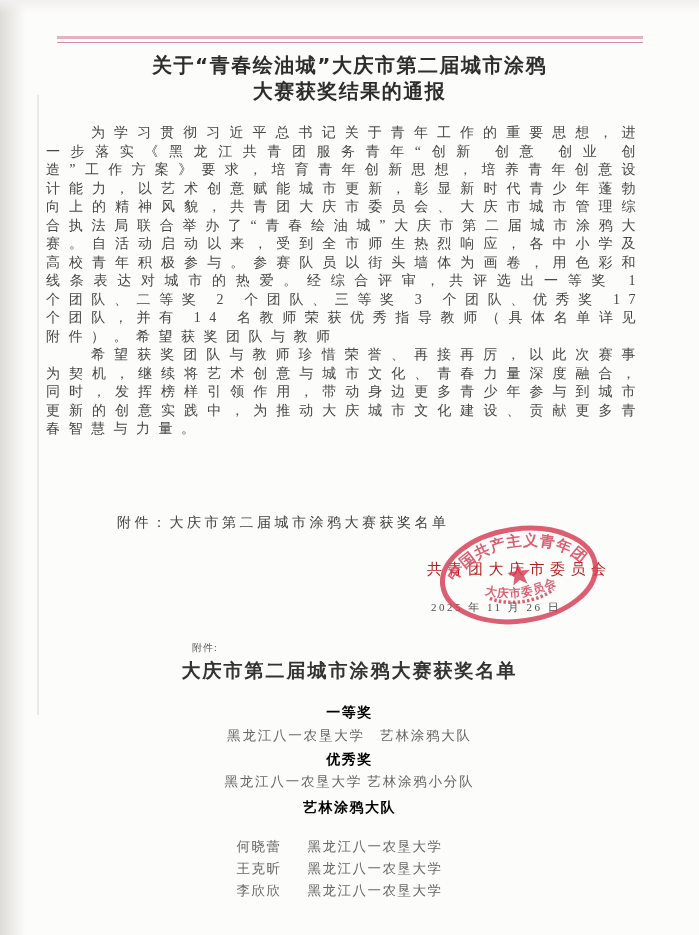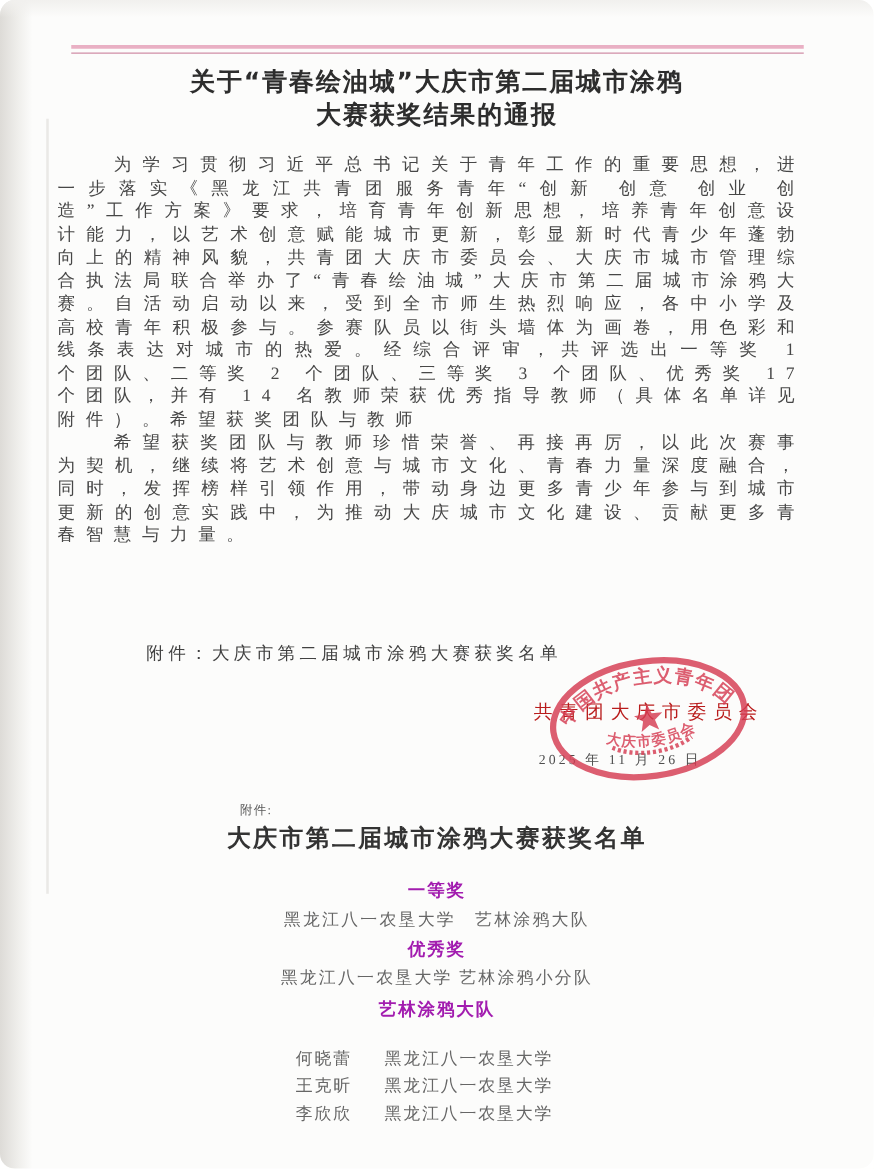--- a/index.html
+++ b/index.html
@@ -1,17 +1,17 @@
 <!DOCTYPE html>
 <html><head>
 <meta charset="utf-8">
 <style>
   html,body{margin:0;padding:0;}
   body{background:#ffffff;font-family:"Liberation Serif","DejaVu Serif",serif;}
-  .page{position:relative;width:699px;height:935px;background:#fcfcfb;overflow:hidden;border-radius:12px;}
+  .page{position:relative;width:699px;height:935px;background:#fcfcfb;overflow:hidden;}
 
   
   .edge-left{position:absolute;left:0;top:0;bottom:0;width:26px;
     background:linear-gradient(90deg,#dddbd7 0%,#efeeeb 55%,rgba(255,255,255,0) 100%);}
   .fold-line{position:absolute;left:37px;top:95px;height:620px;width:2px;
     background:rgba(185,182,176,.28);}
   .top-smudge{position:absolute;left:0;top:0;right:0;height:14px;
     background:linear-gradient(180deg,#f1f0ee,rgba(255,255,255,0));}
 
   
@@ -41,21 +41,21 @@
     transform:rotate(-8deg);opacity:.82;}
 
   
   .appendix-label{position:absolute;left:192px;top:641px;
     font-size:10px;letter-spacing:1px;color:#5a5a5a;}
   .appendix-title{position:absolute;left:0;right:0;top:658px;text-align:center;
     font-family:"DejaVu Sans","Liberation Sans",sans-serif;font-weight:bold;
     font-size:19px;letter-spacing:2px;color:#333333;}
   .award-heading{position:absolute;left:0;right:0;text-align:center;
     font-family:"DejaVu Sans","Liberation Sans",sans-serif;font-weight:bold;
-    font-size:14px;letter-spacing:1.5px;color:#a21caf;}
+    font-size:14px;letter-spacing:1.5px;color:#000000;}
   .award-entry{position:absolute;left:0;right:0;text-align:center;
     font-size:13.5px;letter-spacing:1.8px;color:#666666;}
   .h-award1{top:704px;} .e-award1{top:727px;}
   .h-award2{top:751px;} .e-award2{top:773px;}
   .h-teachers{top:799px;}
   .teacher-list{position:absolute;left:0;right:0;top:838px;}
   .teacher-row{display:flex;justify-content:center;gap:26px;
     height:21.8px;font-size:13.5px;color:#666666;}
   .teacher-name{width:58px;letter-spacing:1.5px;text-align:right;}
   .teacher-school{letter-spacing:1.5px;text-align:left;width:168px;}

